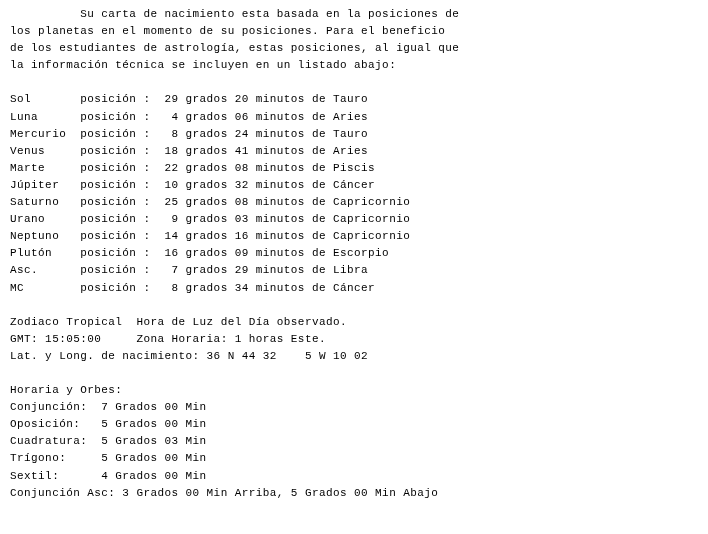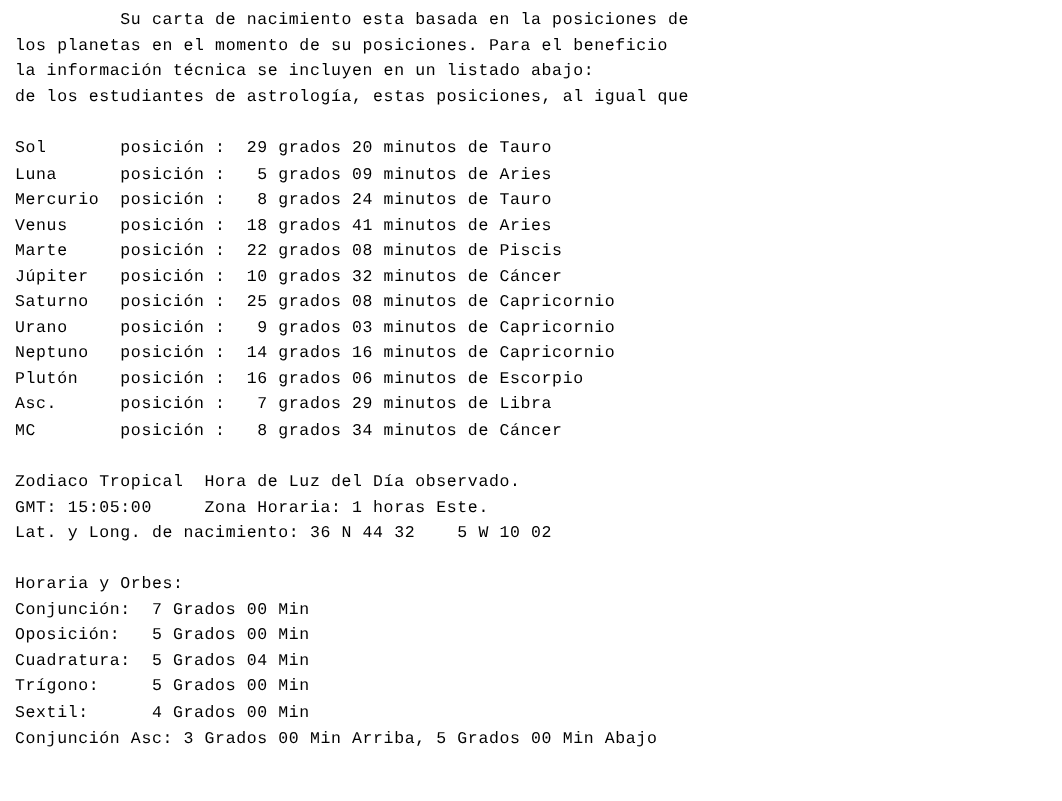--- a/index.html
+++ b/index.html
@@ -36,38 +36,38 @@
   }
   .blank-line { display: block; height: 17.1px; }
   .report-line { display: block; }
 </style>
 </head>
 <body>
 
 <div class="page">
   <pre class="report"><span class="report-line">          Su carta de nacimiento esta basada en la posiciones de
 </span><span class="report-line">los planetas en el momento de su posiciones. Para el beneficio
+</span><span class="report-line">de los estudiantes de astrología, estas posiciones, al igual que
 </span><span class="report-line">la información técnica se incluyen en un listado abajo:
-</span><span class="report-line">de los estudiantes de astrología, estas posiciones, al igual que
 </span><span class="blank-line"></span><span class="report-line">Sol       posición :  29 grados 20 minutos de Tauro
-</span><span class="report-line">Luna      posición :   5 grados 09 minutos de Aries
+</span><span class="report-line">Luna      posición :   4 grados 06 minutos de Aries
 </span><span class="report-line">Mercurio  posición :   8 grados 24 minutos de Tauro
 </span><span class="report-line">Venus     posición :  18 grados 41 minutos de Aries
 </span><span class="report-line">Marte     posición :  22 grados 08 minutos de Piscis
 </span><span class="report-line">Júpiter   posición :  10 grados 32 minutos de Cáncer
 </span><span class="report-line">Saturno   posición :  25 grados 08 minutos de Capricornio
 </span><span class="report-line">Urano     posición :   9 grados 03 minutos de Capricornio
 </span><span class="report-line">Neptuno   posición :  14 grados 16 minutos de Capricornio
-</span><span class="report-line">Plutón    posición :  16 grados 06 minutos de Escorpio
+</span><span class="report-line">Plutón    posición :  16 grados 09 minutos de Escorpio
 </span><span class="report-line">Asc.      posición :   7 grados 29 minutos de Libra
 </span><span class="report-line">MC        posición :   8 grados 34 minutos de Cáncer
 </span><span class="blank-line"></span><span class="report-line">Zodiaco Tropical  Hora de Luz del Día observado.
 </span><span class="report-line">GMT: 15:05:00     Zona Horaria: 1 horas Este.
 </span><span class="report-line">Lat. y Long. de nacimiento: 36 N 44 32    5 W 10 02
 </span><span class="blank-line"></span><span class="report-line">Horaria y Orbes:
 </span><span class="report-line">Conjunción:  7 Grados 00 Min
 </span><span class="report-line">Oposición:   5 Grados 00 Min
-</span><span class="report-line">Cuadratura:  5 Grados 04 Min
+</span><span class="report-line">Cuadratura:  5 Grados 03 Min
 </span><span class="report-line">Trígono:     5 Grados 00 Min
 </span><span class="report-line">Sextil:      4 Grados 00 Min
 </span><span class="report-line">Conjunción Asc: 3 Grados 00 Min Arriba, 5 Grados 00 Min Abajo
 </span></pre>
 </div>
 
 </body></html>

